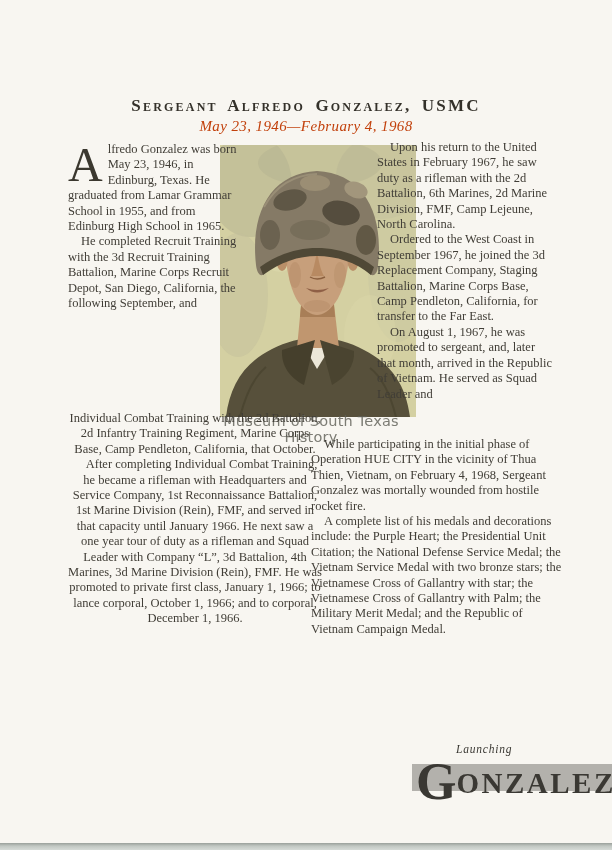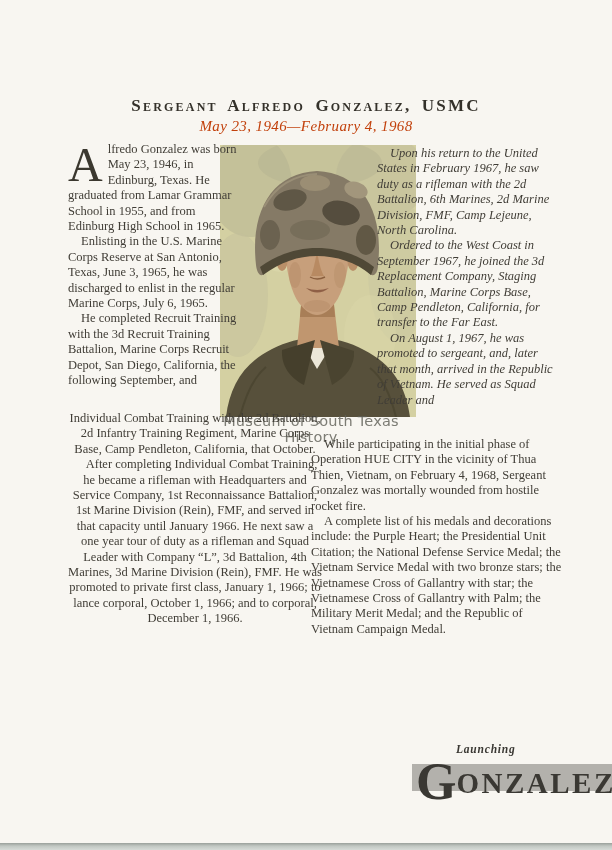--- a/index.html
+++ b/index.html
@@ -19,32 +19,32 @@
   .photo{position:absolute;left:220px;top:145px;width:196px;height:272px;}
   .photo svg{display:block;}
   .watermark{
     position:absolute;left:199px;top:413px;width:224px;text-align:center;
     font-family:"DejaVu Sans","Liberation Sans",sans-serif;font-size:14.5px;
     color:rgba(96,96,88,.82);letter-spacing:.2px;
   }
   
   .col{position:absolute;}
   .left-top{left:68px;top:142px;width:173px;}
-  .right-top{left:377px;top:146px;width:177px;font-style:italic;}
+  .right-top{left:377px;top:140px;width:177px;}
   .left-bottom{left:68px;top:411px;width:254px;text-align:center;}
   .right-bottom{left:311px;top:437px;width:256px;}
   .body-p{margin:0;font-size:12.5px;line-height:15.4px;}
   .body-p.indent{text-indent:13px;}
   .dropcap{
     float:left;font-size:48px;line-height:37px;padding:4px 5px 0 0;
     color:#3b382f;
   }
   
   .kicker{
-    position:absolute;left:456px;top:743px;font-style:italic;font-weight:700;
+    position:absolute;left:456px;top:743px;font-style:italic;font-weight:400;
     font-size:11.5px;letter-spacing:.8px;color:#3a3833;
   }
   .band{position:absolute;left:412px;top:764px;width:200px;height:27px;background:#b3b1ac;}
   .masthead-word{
     position:absolute;left:416px;top:756px;white-space:nowrap;color:#3a3833;
   }
   .g-init{font-size:52px;line-height:40px;display:inline-block;transform:translateY(6px);font-weight:600;}
   .rest{font-size:29px;letter-spacing:2.5px;font-weight:600;}
   .scan-edge{
     position:absolute;left:0;bottom:0;width:612px;height:7px;
@@ -111,21 +111,20 @@
       <ellipse cx="90" cy="85" rx="20" ry="10" fill="#6e6552" opacity="0.6"></ellipse>
       <path d="M40,122 C58,109 78,103 97,103 C116,103 138,109 154,122 L151,130 C136,117 116,111 97,111 C78,111 61,117 43,130 Z" fill="#4f4836"></path>
       <path d="M44,62 C56,40 74,30 97,29" stroke="#a79b80" stroke-width="2" fill="none" opacity="0.6"></path>
     </svg>
   </figure>
 
   <div class="watermark">Museum of South Texas History</div>
 
   <section class="col left-top">
       <p class="body-p"><span class="dropcap">A</span><span>lfredo Gonzalez was born May 23, 1946, in Edinburg, Texas. He graduated from Lamar Grammar School in 1955, and from Edinburg High School in 1965.</span></p>
-      <p class="body-p indent"><span>Enlisting in the U.S. Marine Corps Reserve at San Antonio, Texas, June 3, 1965, he was discharged to enlist in the regular Marine Corps, July 6, 1965.</span></p>
       <p class="body-p indent"><span>He completed Recruit Training with the 3d Recruit Training Battalion, Marine Corps Recruit Depot, San Diego, California, the following September, and</span></p>
     </section>
   <section class="col right-top">
       <p class="body-p indent"><span>Upon his return to the United States in February 1967, he saw duty as a rifleman with the 2d Battalion, 6th Marines, 2d Marine Division, FMF, Camp Lejeune, North Carolina.</span></p>
       <p class="body-p indent"><span>Ordered to the West Coast in September 1967, he joined the 3d Replacement Company, Staging Battalion, Marine Corps Base, Camp Pendleton, California, for transfer to the Far East.</span></p>
       <p class="body-p indent"><span>On August 1, 1967, he was promoted to sergeant, and, later that month, arrived in the Republic of Vietnam. He served as Squad Leader and</span></p>
     </section>
   <section class="col left-bottom">
       <p class="body-p"><span>Individual Combat Training with the 2d Battalion, 2d Infantry Training Regiment, Marine Corps Base, Camp Pendleton, California, that October.</span></p>
       <p class="body-p indent"><span>After completing Individual Combat Training, he became a rifleman with Headquarters and Service Company, 1st Reconnaissance Battalion, 1st Marine Division (Rein), FMF, and served in that capacity until January 1966. He next saw a one year tour of duty as a rifleman and Squad Leader with Company “L”, 3d Battalion, 4th Marines, 3d Marine Division (Rein), FMF. He was promoted to private first class, January 1, 1966; to lance corporal, October 1, 1966; and to corporal, December 1, 1966.</span></p>

